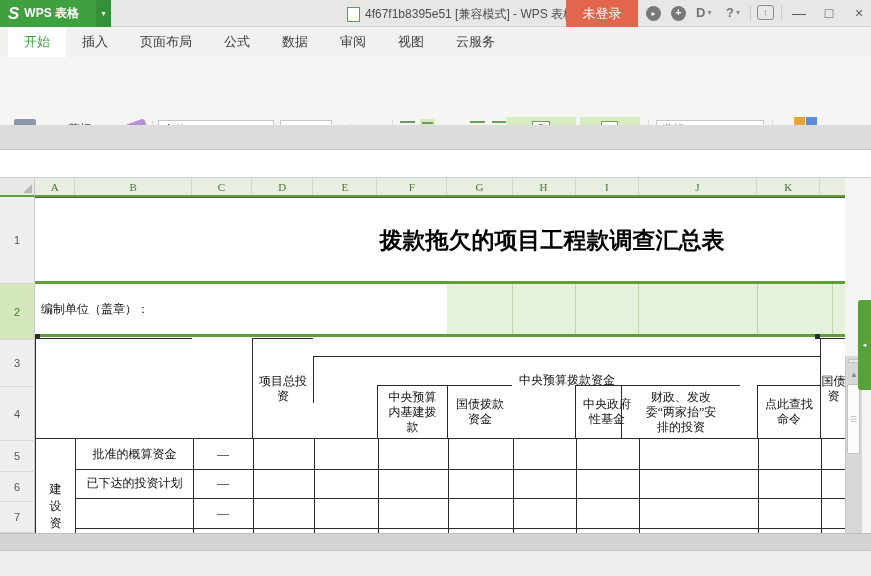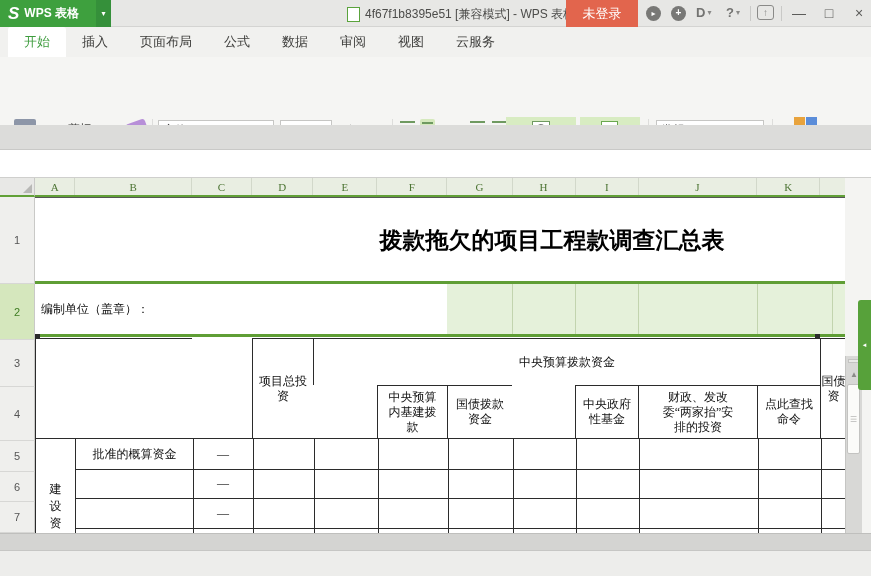--- a/index.html
+++ b/index.html
@@ -401,49 +401,50 @@
       <span class="a" style="left:191px;top:0;width:1px;height:50px;background:#c2d4ae"></span>
       <span class="a" style="left:310px;top:0;width:1px;height:50px;background:#c2d4ae"></span>
       <span class="a" style="left:385px;top:0;width:1px;height:50px;background:#c2d4ae"></span>
     </div>
     <div class="a" style="left:0;top:137px;width:810px;height:3px;background:#5f9e35"></div>
     <div class="a" style="left:0;top:137px;width:5px;height:5px;background:#2b2b2b"></div>
     <div class="a" style="left:780px;top:137px;width:5px;height:5px;background:#2b2b2b"></div>
 
     <div class="tc" style="left:0;top:141px;width:157px;height:100px"></div>
     <div class="tc" style="left:217px;top:141px;width:61px;height:100px;padding:0 6px">项目总投资</div>
-    <div class="tc" style="left:278px;top:141px;width:507px;height:47px">中央预算拨款资金</div>
+    <div class="tc" style="left:278px;top:159px;width:507px;height:47px">中央预算拨款资金</div>
     <div class="tc" style="left:785px;top:141px;width:26px;height:100px;flex-direction:column;overflow:hidden">
       <span>国债</span>
       <span>资</span>
     </div>
     <div class="tc" style="left:342px;top:188px;width:70px;height:53px;padding:0 5px">中央预算内基建拨款</div>
     <div class="tc" style="left:412px;top:188px;width:65px;height:53px;padding:0 7px">国债拨款资金</div>
     <div class="tc" style="left:540px;top:188px;width:63px;height:53px;padding:0 6px">中央政府性基金</div>
-    <div class="tc" style="left:603px;top:188px;width:119px;height:53px;padding:0 23px">财政、发改委“两家抬”安排的投资</div>
+    <div class="tc" style="left:586px;top:188px;width:119px;height:53px;padding:0 23px">财政、发改委“两家抬”安排的投资</div>
     <div class="tc" style="left:722px;top:188px;width:63px;height:53px;padding:0 6px">点此查找命令</div>
 
     <div class="tc" style="left:0;top:241px;width:40px;height:95px;align-items:flex-start;padding:42px 8px 0 8px;line-height:17px">建设资金来源</div>
 
     <div class="a" style="left:40px;top:241px;width:770px;height:95px;border-left:1px solid #2b2b2b;border-top:1px solid #2b2b2b">
       <span class="gline" style="left:117px;top:0;width:1px;height:95px"></span>
       <span class="gline" style="left:177px;top:0;width:1px;height:95px"></span>
       <span class="gline" style="left:238px;top:0;width:1px;height:95px"></span>
       <span class="gline" style="left:302px;top:0;width:1px;height:95px"></span>
       <span class="gline" style="left:372px;top:0;width:1px;height:95px"></span>
       <span class="gline" style="left:437px;top:0;width:1px;height:95px"></span>
       <span class="gline" style="left:500px;top:0;width:1px;height:95px"></span>
       <span class="gline" style="left:563px;top:0;width:1px;height:95px"></span>
       <span class="gline" style="left:682px;top:0;width:1px;height:95px"></span>
       <span class="gline" style="left:745px;top:0;width:1px;height:95px"></span>
       <span class="gline" style="left:0;top:30px;width:770px;height:1px"></span>
       <span class="gline" style="left:0;top:59px;width:770px;height:1px"></span>
       <span class="gline" style="left:0;top:89px;width:770px;height:1px"></span>
       <span class="a" style="left:0;top:0;width:117px;height:30px;display:flex;align-items:center;justify-content:center;font-family:'Liberation Serif',serif;color:#111">批准的概算资金</span>
       <span class="a" style="left:117px;top:0;width:60px;height:30px;display:flex;align-items:center;justify-content:center;font-family:'Liberation Serif',serif;color:#111">—</span>
+      <span class="a" style="left:0;top:30px;width:117px;height:29px;display:flex;align-items:center;justify-content:center;font-family:'Liberation Serif',serif;color:#111">已下达的投资计划</span>
       <span class="a" style="left:117px;top:30px;width:60px;height:29px;display:flex;align-items:center;justify-content:center;font-family:'Liberation Serif',serif;color:#111">—</span>
       <span class="a" style="left:117px;top:59px;width:60px;height:30px;display:flex;align-items:center;justify-content:center;font-family:'Liberation Serif',serif;color:#111">—</span>
     </div>
   </div>
 
   <div id="vscroll" class="a">
     <div class="a" style="left:2px;top:3px;width:12px;height:4px;background:#e9e9e7;border:1px solid #c3c3c1"></div>
     <div class="a sbtn" style="left:0;top:10px;width:16px;height:16px">▲</div>
     <div class="a thumb" style="left:1px;top:28px;width:13px;height:70px">☰</div>
 

